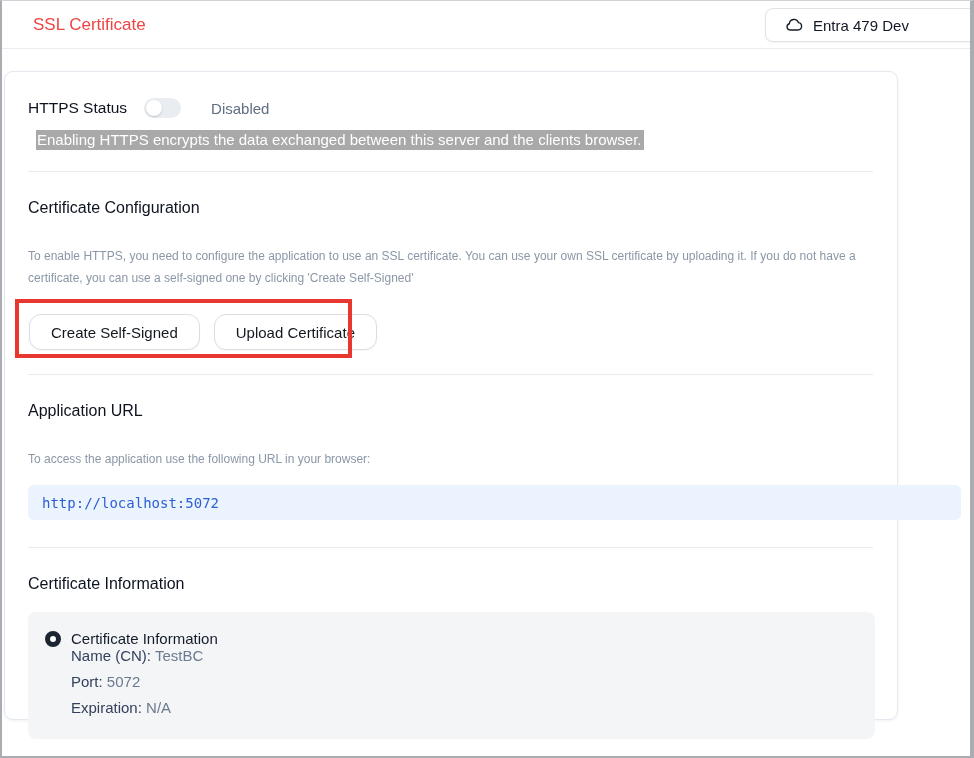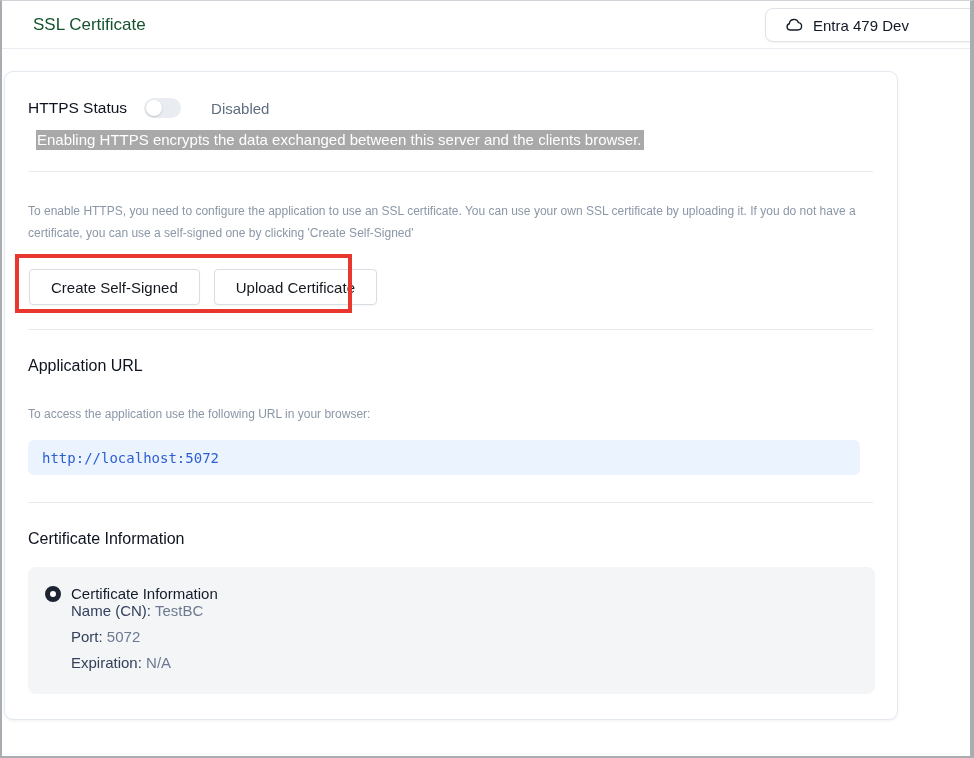--- a/index.html
+++ b/index.html
@@ -18,21 +18,21 @@
   }
 
   
   .header {
     position:relative;
     height:48px;
     border-bottom:1px solid #e9ecf0;
   }
   .header-title {
     position:absolute; left:31px; top:14px;
-    font-size:17px; color:#14532d;
+    font-size:17px; color:#ef4444;
   }
   .env-button {
     position:absolute; left:763px; top:7px;
     width:230px; height:34px;
     background:#fff;
     border:1px solid #dfe3e8;
     border-radius:8px;
     box-shadow:0 1px 2px rgba(16,24,40,.05);
     display:flex; align-items:center; gap:10px;
     padding-left:19px;
@@ -104,39 +104,39 @@
   .buttons-row {
     position:relative;
     margin-top:25px;
     margin-left:1px;
     display:flex; gap:14px;
     width:max-content;
   }
   .btn {
     background:#fff;
     border:1px solid #d9dee4;
-    border-radius:4px;
+    border-radius:12px;
     padding:8px 21px;
     height:36px;
     font-size:15px; color:#14181f;
     font-family:"Liberation Sans", sans-serif;
     cursor:pointer;
     box-shadow:0 1px 2px rgba(16,24,40,.04);
   }
   .red-annotation {
     position:absolute;
     left:-14px; top:-15px;
     width:337px; height:59px;
     border:4px solid #e8372e;
     pointer-events:none;
   }
 
   .url-box {
     margin-top:15px;
-    width:832px; height:35px;
+    width:933px; height:35px;
     background:#ebf3fe;
     border-radius:6px;
     display:flex; align-items:center;
     padding-left:14px;
     font-family:"DejaVu Sans Mono","Liberation Mono",monospace;
     font-size:14px; color:#2d5fd3;
   }
 
   .info-card {
     margin-top:19px;
@@ -185,20 +185,21 @@
         <span class="toggle-knob"></span>
       </span>
       <span class="toggle-state">Disabled</span>
     </div>
     <div class="https-desc-line">
       <span class="highlighted">Enabling HTTPS encrypts the data exchanged between this server and the clients browser.</span>
     </div>
 
     <hr class="divider divider-1">
 
+    <div class="section-heading">Certificate Configuration</div>
     <div class="section-desc">To enable HTTPS, you need to configure the application to use an SSL certificate. You can use your own SSL certificate by uploading it. If you do not have a certificate, you can use a self-signed one by clicking 'Create Self-Signed'</div>
 
     <div class="buttons-row">
       <button class="btn">Create Self-Signed</button>
       <button class="btn">Upload Certificate</button>
       <div class="red-annotation"></div>
     </div>
 
     <hr class="divider divider-2">
 

